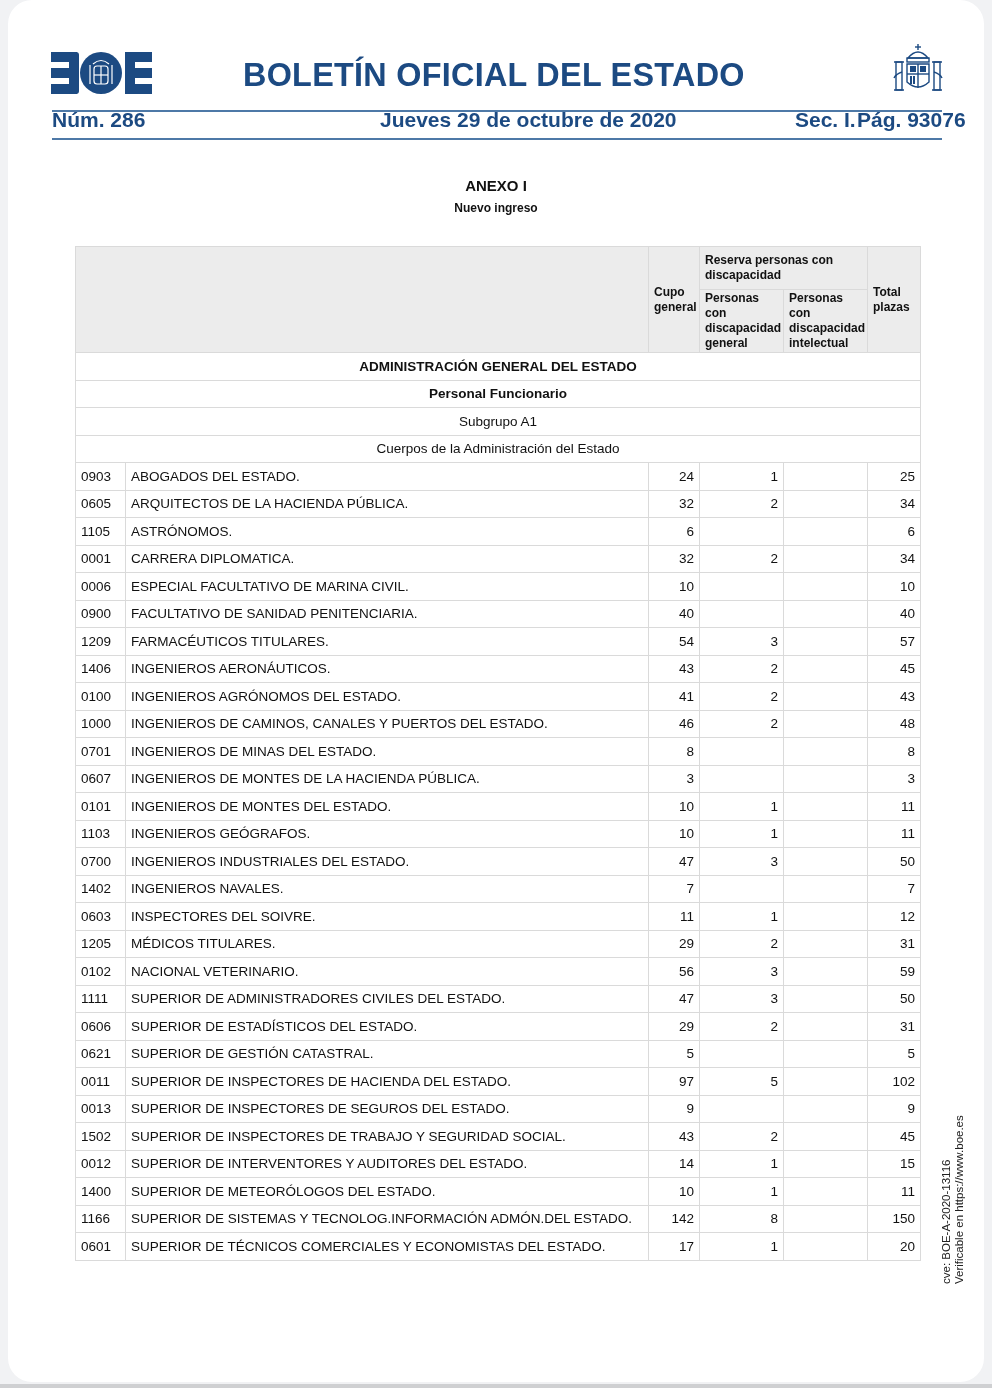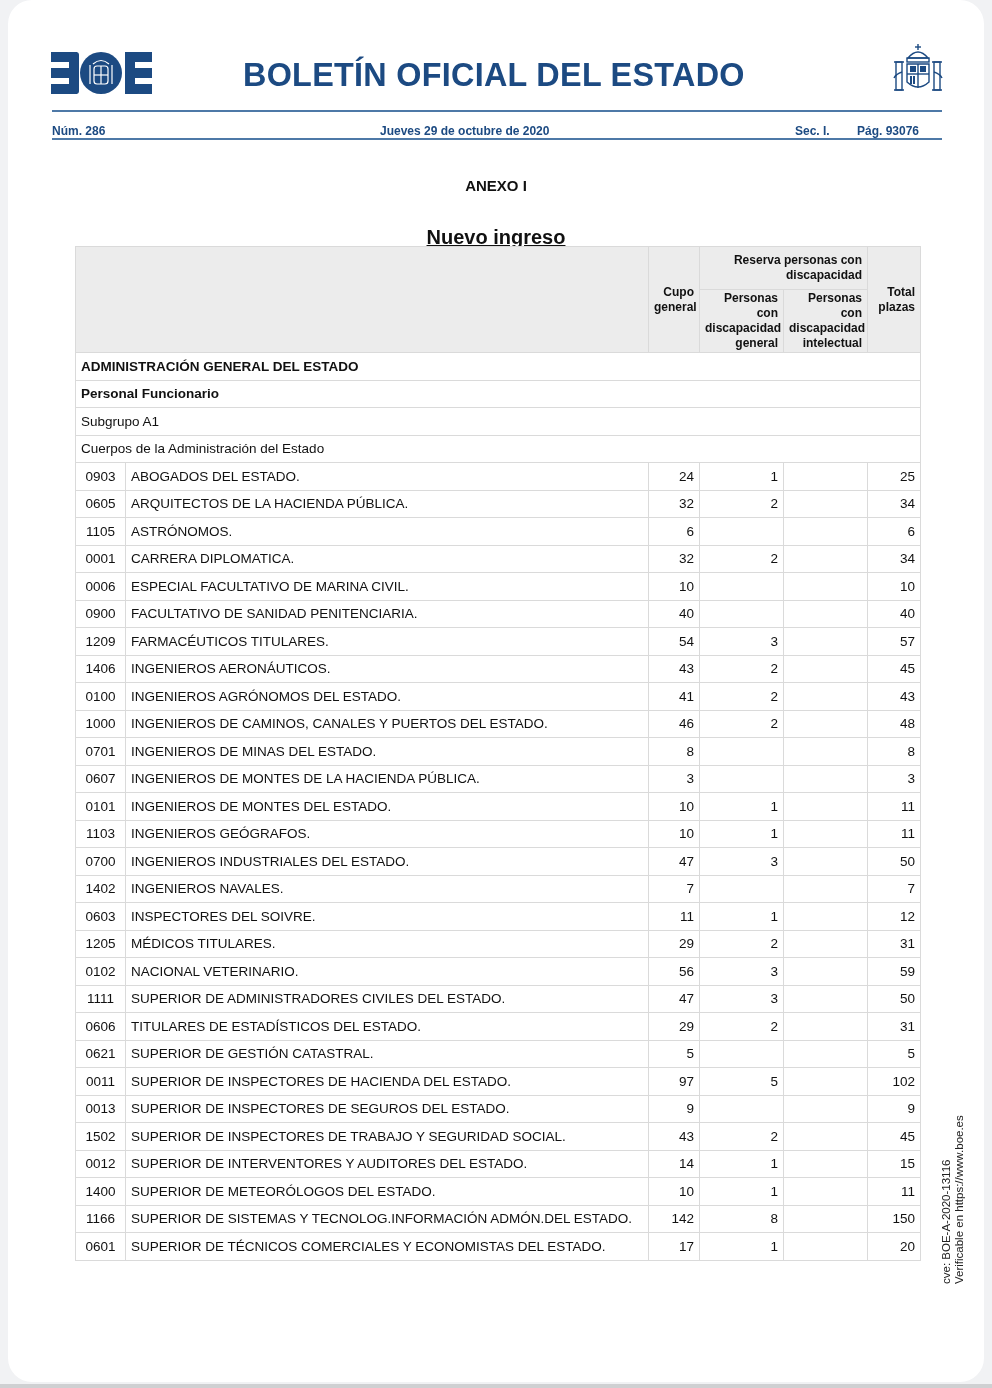--- a/index.html
+++ b/index.html
@@ -15,41 +15,41 @@
   .logo-boe { position: absolute; left: 43px; top: 52px; width: 101px; height: 42px; }
   .title {
     position: absolute; left: 235px; top: 56px; font-size: 33px; font-weight: bold;
     color: #1c4a82; letter-spacing: 0.3px; white-space: nowrap;
     transform: scaleX(0.98); transform-origin: left top;
   }
   .crest { position: absolute; left: 884px; top: 42px; width: 52px; height: 56px; }
   .rule { position: absolute; left: 44px; width: 890px; height: 2px; background: #4e79a7; }
   .rule.r1 { top: 110px; }
   .rule.r2 { top: 138px; }
-  .meta { position: absolute; top: 124px; font-size: 12px; font-weight: bold; color: #1c4a82; white-space: nowrap; }
+  .meta { position: absolute; top: 108px; font-size: 21px; font-weight: bold; color: #1c4a82; white-space: nowrap; }
   .meta.num { left: 44px; }
   .meta.date { left: 372px; }
   .meta.sec { left: 787px; }
   .meta.pag { left: 849px; }
   .annex { position: absolute; left: 0; width: 976px; text-align: center; font-weight: bold; font-size: 15px; }
   .annex.a1 { top: 177px; }
-  .annex.a2 { top: 226px; font-size: 20px; text-decoration: underline; }
+  .annex.a2 { top: 201px; font-size: 12px; }
   
   table {
     position: absolute; left: 67px; top: 246px; border-collapse: collapse;
     font-size: 13.5px; table-layout: fixed; width: 845px;
   }
   td, th { border: 1.5px solid #dadada; padding: 0 5px; height: 26.5px; }
-  thead th { background: #ececec; font-size: 12px; font-weight: bold; line-height: 15px; text-align: right; vertical-align: middle; }
+  thead th { background: #ececec; font-size: 12px; font-weight: bold; line-height: 15px; text-align: left; vertical-align: middle; }
   thead th.blank { background: #ececec; }
-  .band td { height: 26.5px; }
+  .band td { text-align: center; height: 26.5px; }
   .band.b1 td { font-weight: bold; font-size: 13.5px; }
   .band.b2 td { font-weight: bold; margin-top: 41px; }
   .band.b3 td { }
-  td.code { text-align: center; width: 40px; }
+  td.code { text-align: left; width: 40px; }
   td.num { text-align: right; }
   .vert {
     position: absolute; left: 932px; top: 1284px; transform: rotate(-90deg); transform-origin: left top;
     font-size: 11.5px; line-height: 13px; white-space: nowrap; color: #222;
   }
 </style>
 </head>
 <body>
 
 <div class="page">
@@ -302,21 +302,21 @@
         <tr>
           <td class="code">1111</td>
           <td>SUPERIOR DE ADMINISTRADORES CIVILES DEL ESTADO.</td>
           <td class="num">47</td>
           <td class="num">3</td>
           <td class="num"></td>
           <td class="num">50</td>
         </tr>
         <tr>
           <td class="code">0606</td>
-          <td>TITULARES DE ESTADÍSTICOS DEL ESTADO.</td>
+          <td>SUPERIOR DE ESTADÍSTICOS DEL ESTADO.</td>
           <td class="num">29</td>
           <td class="num">2</td>
           <td class="num"></td>
           <td class="num">31</td>
         </tr>
         <tr>
           <td class="code">0621</td>
           <td>SUPERIOR DE GESTIÓN CATASTRAL.</td>
           <td class="num">5</td>
           <td class="num"></td>

